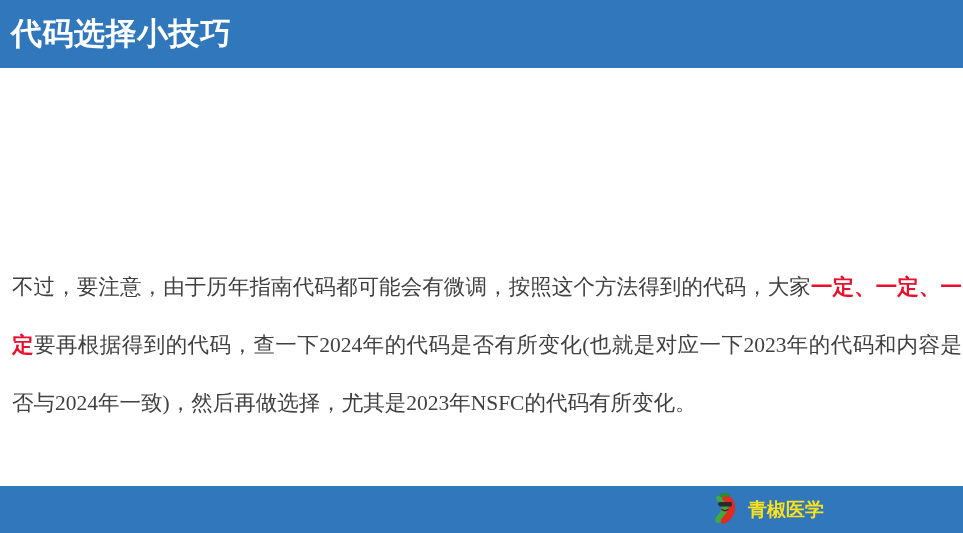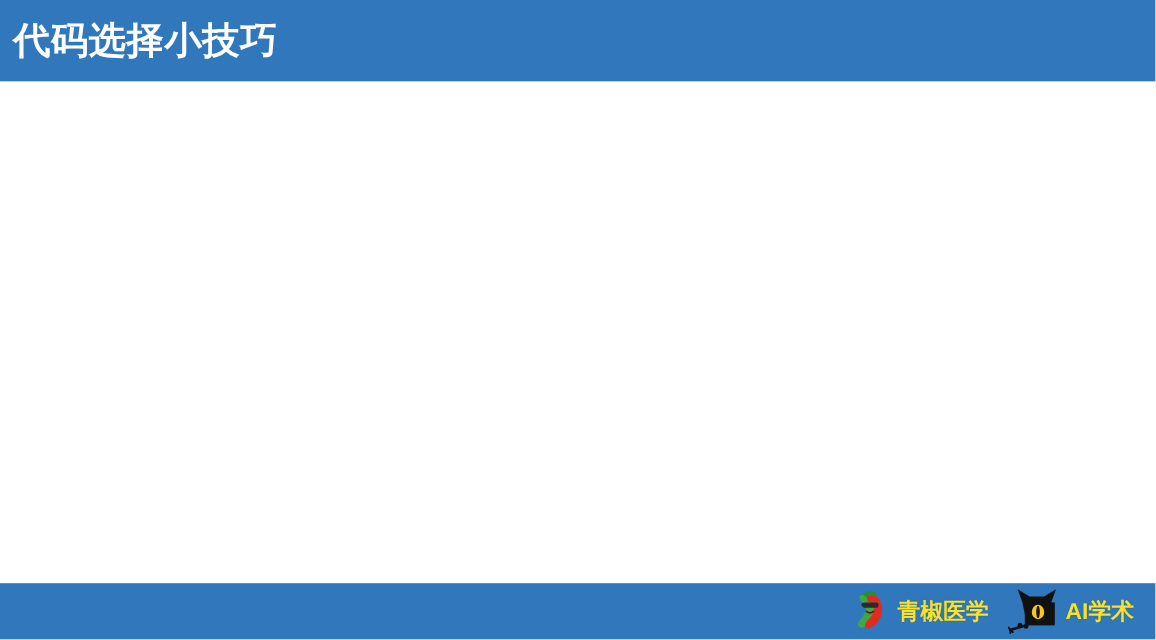--- a/index.html
+++ b/index.html
@@ -122,20 +122,23 @@
 
   <div class="header-bar">
     <div class="header-title">代码选择小技巧</div>
   </div>
 
   <div class="left-rule"></div>
 
   <div class="body-area">
 
 
+    <div class="para para-2">
+      <span class="t-black">不过，要注意，由于历年指南代码都可能会有微调，按照这个方法得到的代码，大家</span><span class="t-red">一定、一定、一定</span><span class="t-black">要再根据得到的代码，查一下2024年的代码是否有所变化(也就是对应一下2023年的代码和内容是否与2024年一致)，然后再做选择，尤其是2023年NSFC的代码有所变化。</span>
+    </div>
 
   </div>
 
   <div class="footer-bar">
 
     <div class="brand-group brand-pepper">
       <span>
         <svg class="logo-svg" width="38" height="38" viewBox="0 0 38 38">
 
           <path d="M10 6 C14 3 19 5 21 10 C24 17 22 25 15 31 C12 33 9 32 9 29 C9 26 13 24 15 19 C17 14 15 11 11 10 Z" fill="#3FA845"></path>
@@ -146,35 +149,16 @@
 
           <rect x="13" y="11" width="13" height="4.5" rx="1.6" fill="#2b2b2b"></rect>
           <rect x="12" y="11.5" width="3" height="3" rx="1" fill="#2b2b2b"></rect>
 
           <path d="M16 18.5 q3 2.5 6 0" stroke="#7a0d0a" stroke-width="1.4" fill="none" stroke-linecap="round"></path>
         </svg>
       </span>
       <span class="brand-label">青椒医学</span>
     </div>
 
-    <div class="brand-group brand-cat">
-      <span>
-        <svg class="logo-svg" width="44" height="40" viewBox="0 0 44 40">
-
-          <path d="M12 12 L8 1 L18 7 L30 7 L40 1 L36 12 L38 31 L16 31 Z" fill="#111111"></path>
-          <rect x="14" y="12" width="25" height="19" fill="#111111"></rect>
-
-          <path d="M16 31 C10 32 6 34 2 35" stroke="#111111" stroke-width="2.2" fill="none" stroke-linecap="round"></path>
-          <path d="M2 35 l-1.5 -2 M2 35 l0 2.5 M2 35 l2 1.8" stroke="#111111" stroke-width="1.6" stroke-linecap="round"></path>
-
-          <circle cx="10" cy="31" r="2" fill="#111111"></circle>
-          <circle cx="15" cy="32" r="2" fill="#111111"></circle>
-
-          <ellipse cx="25" cy="20" rx="5.2" ry="6" fill="#F7C91B"></ellipse>
-          <ellipse cx="25" cy="20" rx="1.5" ry="5.2" fill="#111111"></ellipse>
-        </svg>
-      </span>
-      <span class="brand-label">AI学术</span>
-    </div>
 
   </div>
 
 </div>
 
 </body></html>

